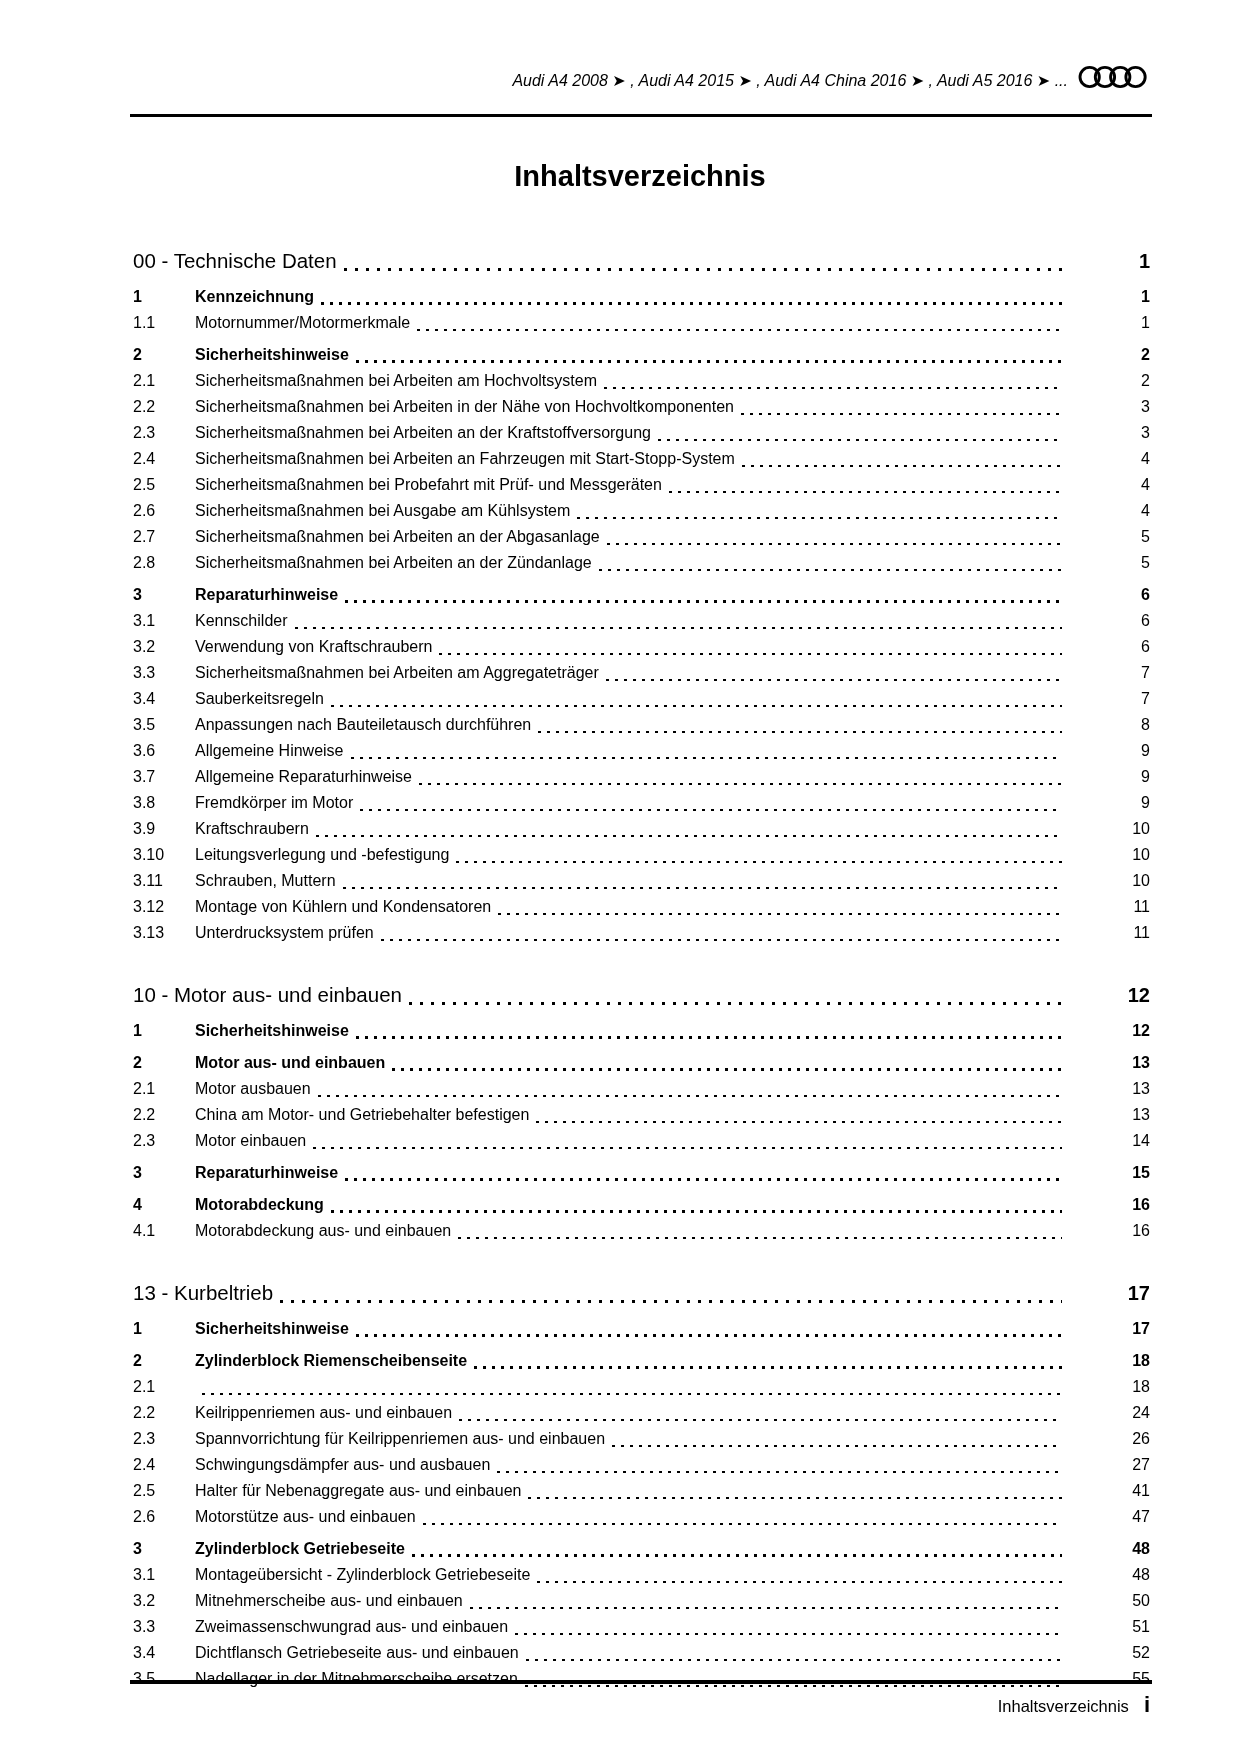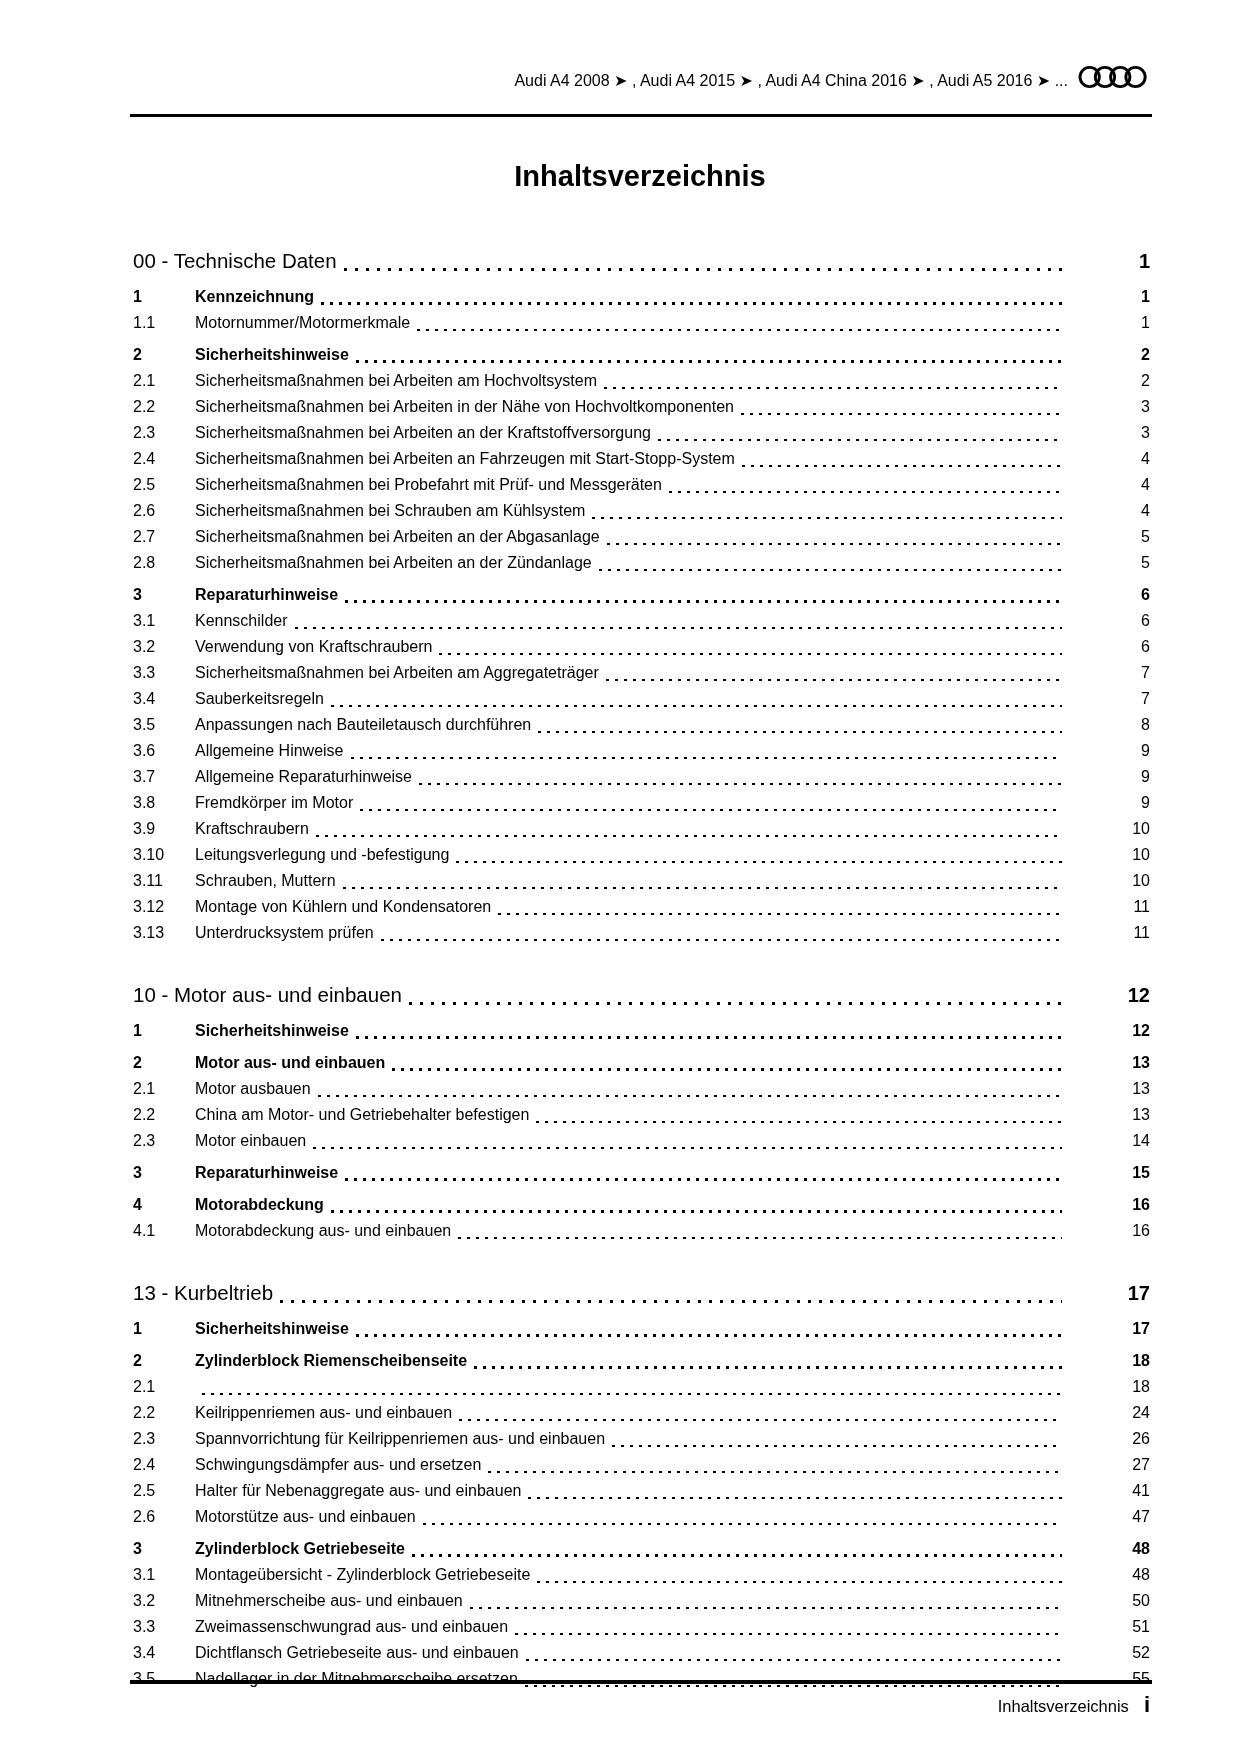--- a/index.html
+++ b/index.html
@@ -8,21 +8,21 @@
     width:1240px;height:1754px;
     margin:0 auto;
     background:#ffffff;
     font-family:"Liberation Sans","DejaVu Sans",sans-serif;
     color:#000;
     overflow:hidden;
   }
   
   .header-text{
     position:absolute; top:70px; right:172px;
-    text-align:right; font-size:16px; line-height:21px; white-space:nowrap;
+    text-align:right; font-size:16px; line-height:21px; white-space:nowrap;font-style:italic;
   }
   .audi-logo{position:absolute; top:62px; left:1078px; width:70px; height:30px;}
   .rule-top{position:absolute; left:130px; top:114px; width:1022px; height:3px; background:#000;}
   
   .doc-title{
     position:absolute; left:130px; top:160px; width:1020px;
     text-align:center; font-size:29px; font-weight:bold;
   }
   
   .toc{position:absolute; left:133px; top:244px; width:1017px;}
@@ -125,21 +125,21 @@
         <span class="pagenum">4</span>
       </div>
       <div class="row subsection">
         <span class="num">2.5</span>
         <span class="label">Sicherheitsmaßnahmen bei Probefahrt mit Prüf- und Messgeräten</span>
         <span class="leader"></span>
         <span class="pagenum">4</span>
       </div>
       <div class="row subsection">
         <span class="num">2.6</span>
-        <span class="label">Sicherheitsmaßnahmen bei Schrauben am Kühlsystem</span>
+        <span class="label">Sicherheitsmaßnahmen bei Ausgabe am Kühlsystem</span>
         <span class="leader"></span>
         <span class="pagenum">4</span>
       </div>
       <div class="row subsection">
         <span class="num">2.7</span>
         <span class="label">Sicherheitsmaßnahmen bei Arbeiten an der Abgasanlage</span>
         <span class="leader"></span>
         <span class="pagenum">5</span>
       </div>
       <div class="row subsection">
@@ -314,21 +314,21 @@
         <span class="pagenum">24</span>
       </div>
       <div class="row subsection">
         <span class="num">2.3</span>
         <span class="label">Spannvorrichtung für Keilrippenriemen aus- und einbauen</span>
         <span class="leader"></span>
         <span class="pagenum">26</span>
       </div>
       <div class="row subsection">
         <span class="num">2.4</span>
-        <span class="label">Schwingungsdämpfer aus- und ersetzen</span>
+        <span class="label">Schwingungsdämpfer aus- und ausbauen</span>
         <span class="leader"></span>
         <span class="pagenum">27</span>
       </div>
       <div class="row subsection">
         <span class="num">2.5</span>
         <span class="label">Halter für Nebenaggregate aus- und einbauen</span>
         <span class="leader"></span>
         <span class="pagenum">41</span>
       </div>
       <div class="row subsection">

